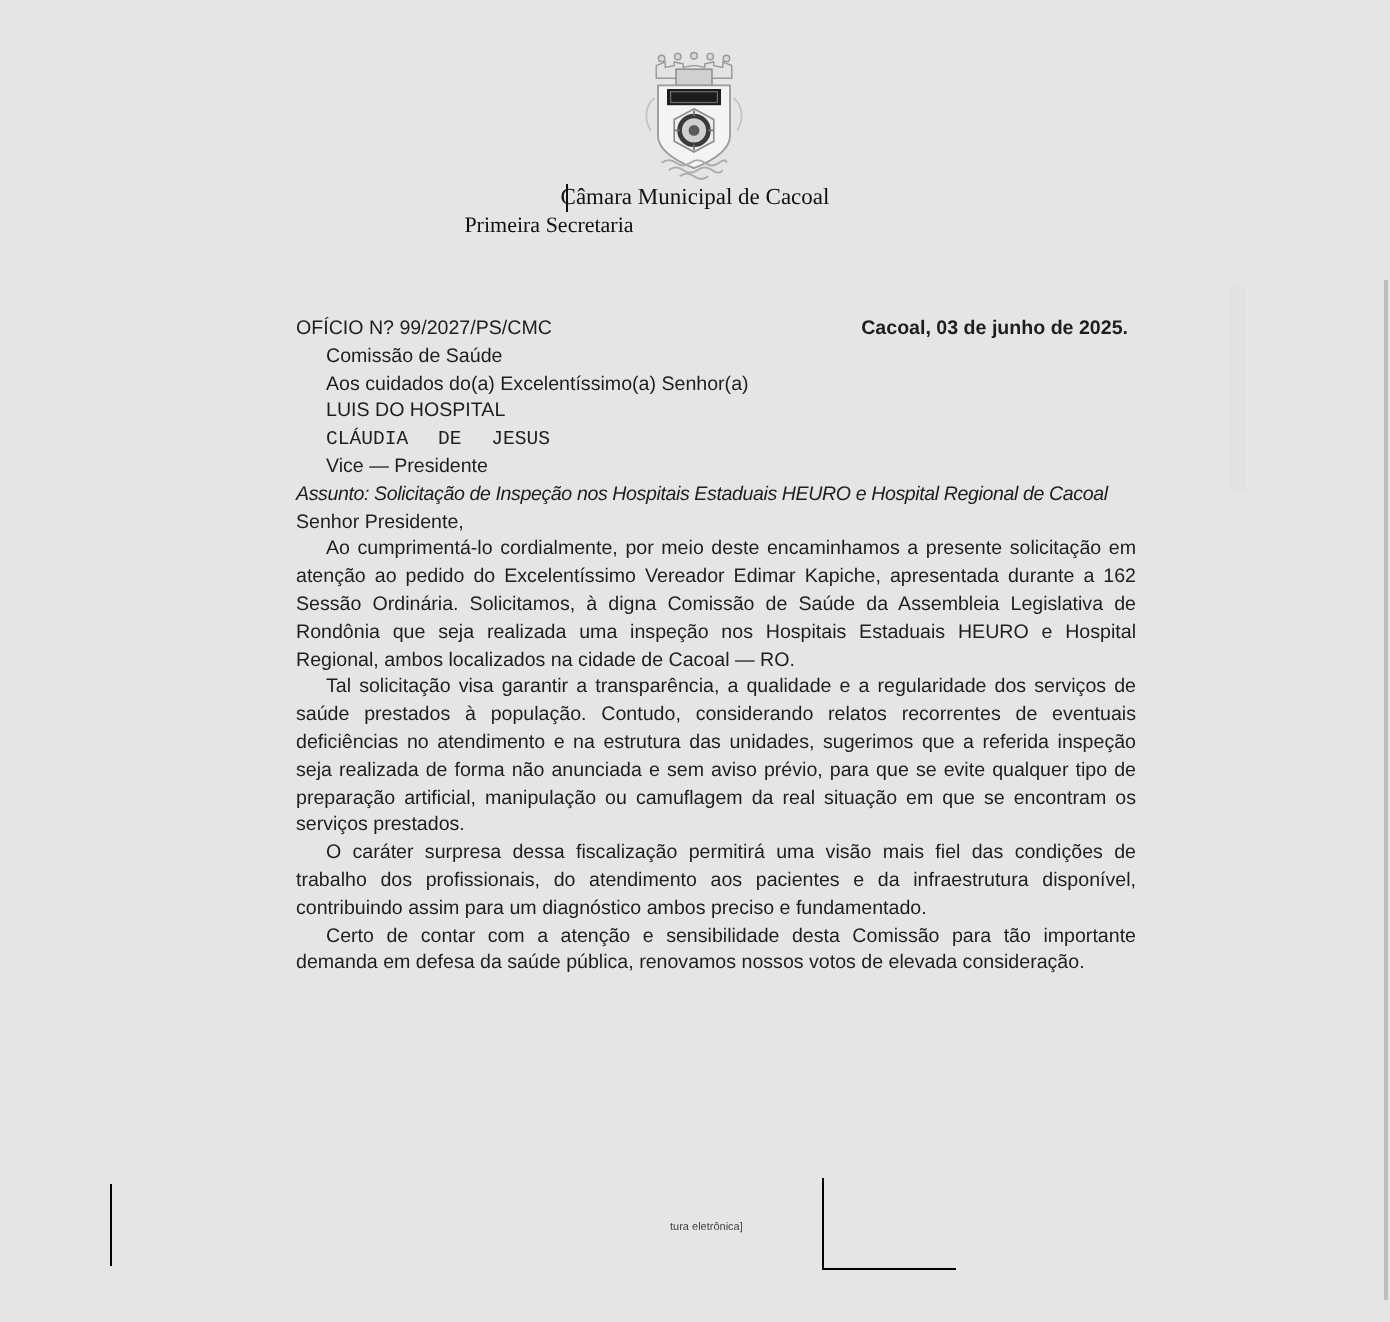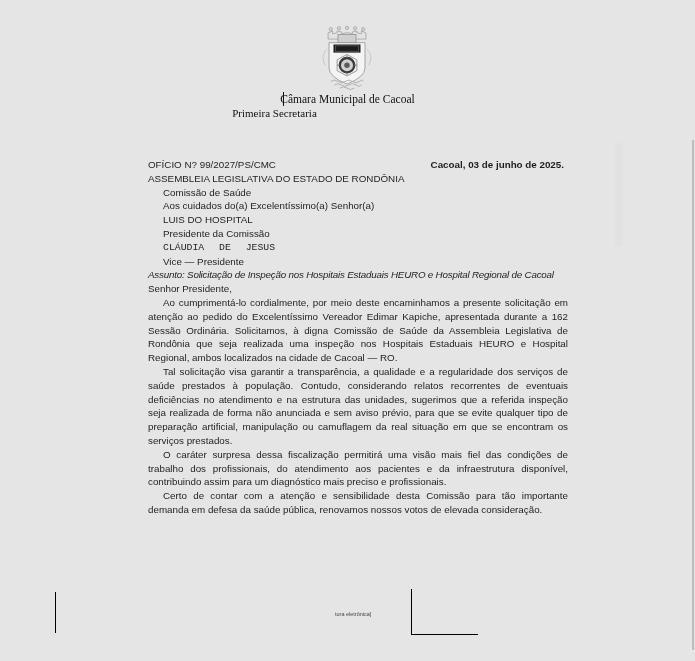--- a/index.html
+++ b/index.html
@@ -73,35 +73,33 @@
 
   <div class="cursor-bar"></div>
   <div class="org-name">Câmara Municipal de Cacoal</div>
   <div class="org-sub">Primeira Secretaria</div>
 
   <div class="letter">
     <p class="refrow">
       <span>OFÍCIO N? 99/2027/PS/CMC</span>
       <span class="date">Cacoal, 03 de junho de 2025.</span>
     </p>
-    <p class="mt5">ASSEMBLEIA LEGISLATIVA DO ESTADO DE RONDÔNIA</p>
     <p class="ind">Comissão de Saúde</p>
     <p class="ind">Aos cuidados do(a) Excelentíssimo(a) Senhor(a)</p>
 
     <p class="ind mt8">LUIS DO HOSPITAL</p>
-    <p class="ind">Presidente da Comissão</p>
     <p class="ind wspace">CLÁUDIA DE JESUS</p>
     <p class="ind">Vice — Presidente</p>
 
     <p class="nowrap mt18">Assunto: Solicitação de Inspeção nos Hospitais Estaduais HEURO e Hospital Regional de Cacoal</p>
     <p class="mt8">Senhor Presidente,</p>
 
     <p class="para">Ao cumprimentá-lo cordialmente, por meio deste encaminhamos a presente solicitação em atenção ao pedido do Excelentíssimo Vereador Edimar Kapiche, apresentada durante a 162 Sessão Ordinária. Solicitamos, à digna Comissão de Saúde da Assembleia Legislativa de Rondônia que seja realizada uma inspeção nos Hospitais Estaduais HEURO e Hospital Regional, ambos localizados na cidade de Cacoal — RO.</p>
     <p class="para">Tal solicitação visa garantir a transparência, a qualidade e a regularidade dos serviços de saúde prestados à população. Contudo, considerando relatos recorrentes de eventuais deficiências no atendimento e na estrutura das unidades, sugerimos que a referida inspeção seja realizada de forma não anunciada e sem aviso prévio, para que se evite qualquer tipo de preparação artificial, manipulação ou camuflagem da real situação em que se encontram os serviços prestados.</p>
-    <p class="para mt12">O caráter surpresa dessa fiscalização permitirá uma visão mais fiel das condições de trabalho dos profissionais, do atendimento aos pacientes e da infraestrutura disponível, contribuindo assim para um diagnóstico mais preciso e profissionais.</p>
+    <p class="para mt12">O caráter surpresa dessa fiscalização permitirá uma visão mais fiel das condições de trabalho dos profissionais, do atendimento aos pacientes e da infraestrutura disponível, contribuindo assim para um diagnóstico ambos preciso e fundamentado.</p>
     <p class="para">Certo de contar com a atenção e sensibilidade desta Comissão para tão importante demanda em defesa da saúde pública, renovamos nossos votos de elevada consideração.</p>
   </div>
 
   <div class="mark-line-left"></div>
   <div class="mark-corner-v"></div>
   <div class="mark-corner-h"></div>
   <div class="sig-fragment">tura eletrônica]</div>
 
   <div class="scroll-thumb"></div>
   <div class="pane-edge"></div>

